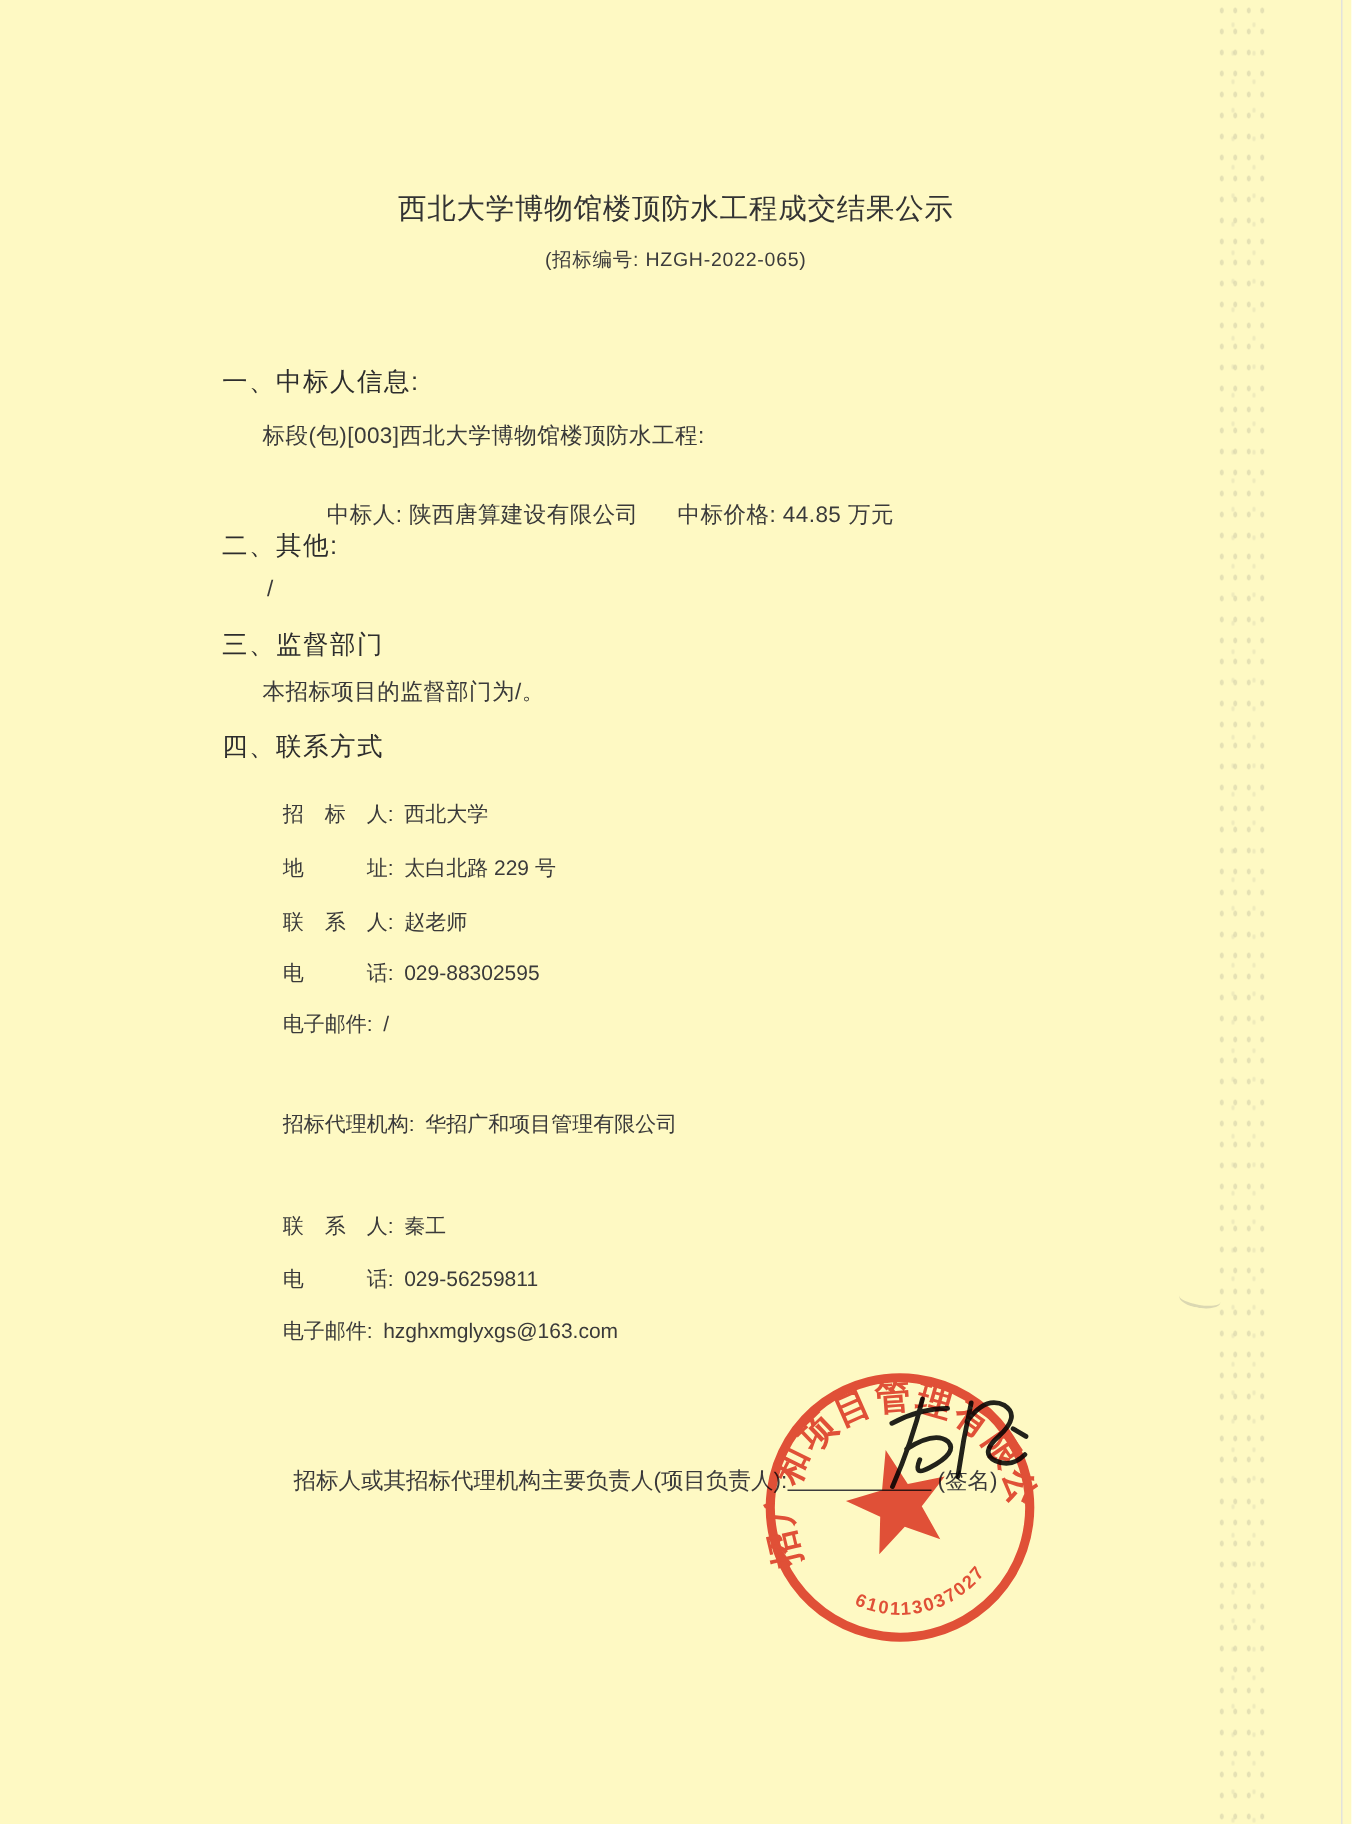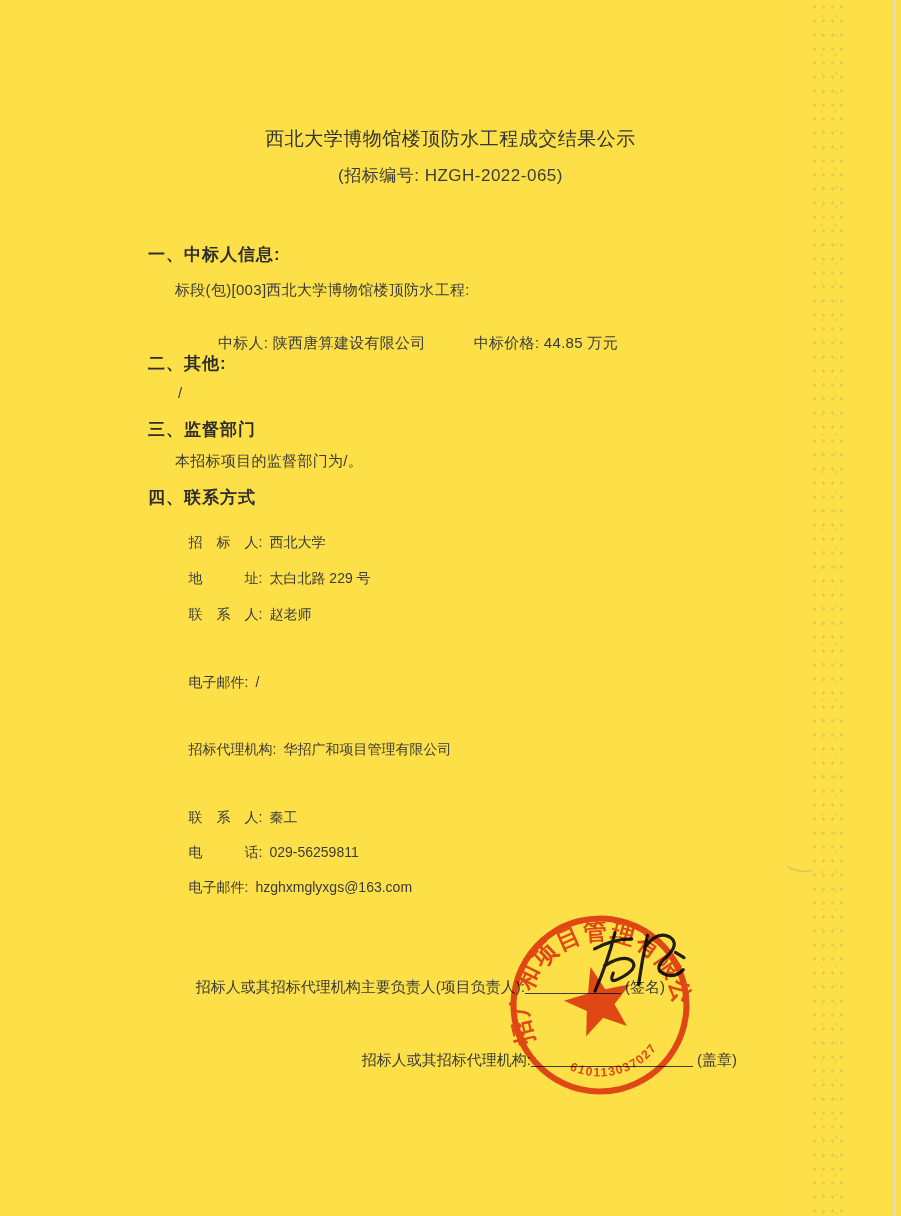--- a/index.html
+++ b/index.html
@@ -1,19 +1,19 @@
 <!DOCTYPE html>
 <html><head>
 <meta charset="utf-8">
 <style>
   html,body{margin:0;padding:0;background:#ffffff;}
   .page{
     position:relative;
     width:901px;height:1216px;
-    background:#fde047;
+    background:#fef9c3;
     overflow:hidden;
     font-family:"Liberation Sans", sans-serif;
     color:#3a3a3a;
   }
   
   .speckle-band{
     position:absolute;left:810px;top:0;width:38px;height:1216px;
     background-image:
       radial-gradient(rgba(110,110,110,.38) 1px, transparent 1.5px),
       radial-gradient(rgba(140,140,140,.28) 1px, transparent 1.4px);
@@ -32,37 +32,37 @@
     transform:rotate(9deg);
   }
   
   .doc-title{
     position:absolute;top:126px;left:0;width:100%;
     margin:0;text-align:center;
     font-size:19px;font-weight:500;letter-spacing:.5px;color:#333;
   }
   .doc-subtitle{
     position:absolute;top:164px;left:0;width:100%;
-    text-align:center;font-size:17px;letter-spacing:.5px;color:#3c3c3c;
+    text-align:center;font-size:13px;letter-spacing:.5px;color:#3c3c3c;
     white-space:pre;
   }
   .heading{
     position:absolute;left:148px;
-    font-size:17px;font-weight:700;letter-spacing:1px;color:#2d2d2d;
+    font-size:17px;font-weight:400;letter-spacing:1px;color:#2d2d2d;
     white-space:pre;
   }
   .body-line{
     position:absolute;
     font-size:15px;letter-spacing:.3px;color:#3a3a3a;
     white-space:pre;
   }
   .row{position:absolute;left:173px;font-size:14px;white-space:pre;color:#3a3a3a;}
   .row .lbl{white-space:pre;}
   .row .val{margin-left:7px;white-space:pre;}
-  .price{margin-left:48px;}
+  .price{margin-left:26px;}
   
   .sign-line{position:absolute;font-size:15px;color:#3a3a3a;white-space:pre;}
   .u{
     display:inline-block;height:14px;vertical-align:-2px;
     border-bottom:1.6px solid #3c3c3c;
   }
   .u1{width:96px;}
   .u2{width:162px;}
   
   .stamp{
@@ -116,42 +116,42 @@
 
   <div class="row" style="top:518px">
     <span class="lbl">招　标　人:</span><span class="val">西北大学</span>
   </div>
   <div class="row" style="top:554px">
     <span class="lbl">地　　　址:</span><span class="val">太白北路 229 号</span>
   </div>
   <div class="row" style="top:590px">
     <span class="lbl">联　系　人:</span><span class="val">赵老师</span>
   </div>
+  <div class="row" style="top:624px">
+    <span class="lbl">电　　　话:</span><span class="val">029-88302595</span>
+  </div>
   <div class="row" style="top:658px">
     <span class="lbl">电子邮件:</span><span class="val">/</span>
   </div>
 
   <div class="row" style="top:725px">
     <span class="lbl">招标代理机构:</span><span class="val">华招广和项目管理有限公司</span>
   </div>
   <div class="row" style="top:793px">
     <span class="lbl">联　系　人:</span><span class="val">秦工</span>
   </div>
   <div class="row" style="top:828px">
     <span class="lbl">电　　　话:</span><span class="val">029-56259811</span>
   </div>
   <div class="row" style="top:863px">
     <span class="lbl">电子邮件:</span><span class="val">hzghxmglyxgs@163.com</span>
   </div>
 
   <div class="sign-line" style="top:961px;left:179px">
     <span>招标人或其招标代理机构主要负责人(项目负责人):</span><span class="u u1"></span> <span>(签名)</span>
-  </div>
-  <div class="sign-line" style="top:1034px;left:345px">
-    <span>招标人或其招标代理机构:</span><span class="u u2"></span> <span>(盖章)</span>
   </div>
 
   <svg class="stamp" viewBox="0 0 200 200" role="img" aria-label="华招广和项目管理有限公司">
     <defs>
       <path id="arcTop" d="M 26,133 A 78,78 0 1 1 174,133" fill="none"></path>
       <path id="arcBottom" d="M 37.7,143.6 A 76,76 0 0 0 162.3,143.6" fill="none"></path>
     </defs>
     <circle cx="100" cy="100" r="92" fill="none" stroke="currentColor" stroke-width="6.5"></circle>
     <polygon fill="currentColor" points="100,58 109.4,85.1 136.1,86.3 115.2,102.9 122.3,128.7 100,114 77.7,128.7 84.8,102.9 63.9,86.3 90.6,85.1"></polygon>
     <text class="seal-arc-text">

